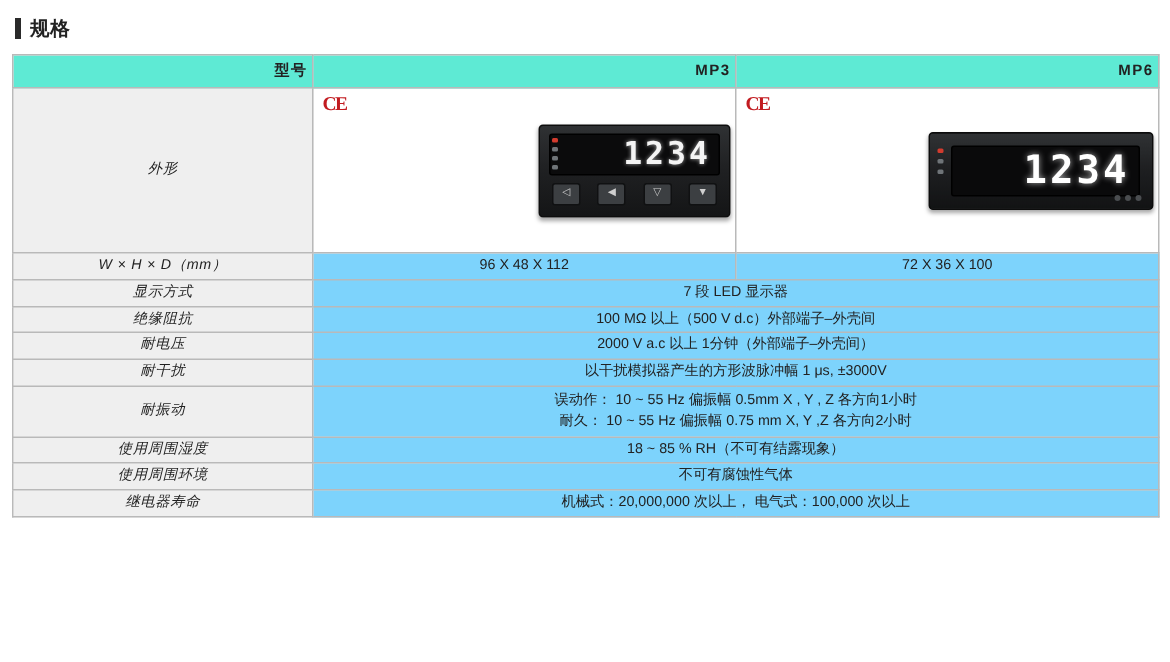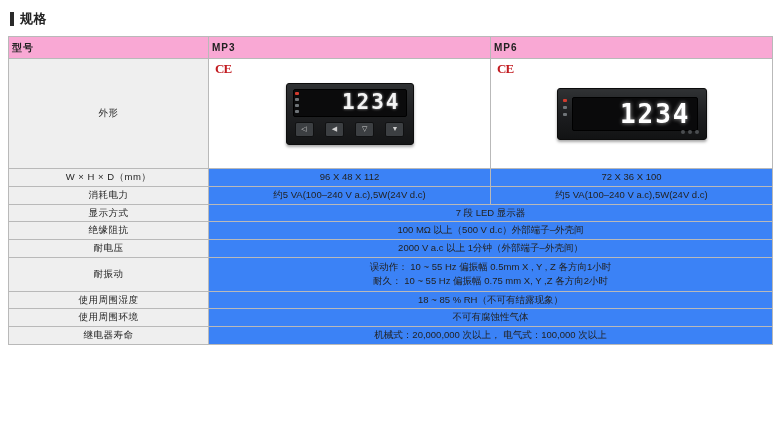--- a/index.html
+++ b/index.html
@@ -49,32 +49,33 @@
     vertical-align: middle;
     line-height: 1.35;
   }
   .label-cell {
     background: #efefef;
     text-align: center;
     font-size: 9.5px;
     color: #1f1f1f;
     width: 200px;
     letter-spacing: 0.5px;
+    font-style: italic;
   }
   .head-cell {
-    background: #f9a8d4;
-    text-align: left;
+    background: #5eead4;
+    text-align: right;
     font-weight: bold;
     font-size: 10px;
     letter-spacing: 1px;
     height: 17px;
   }
   .val-cell {
     text-align: center;
-    background: #3b82f6;
+    background: #7dd3fc;
     font-size: 9.5px;
   }
   .val-cell.two-line {
     line-height: 1.5;
     margin-top: 48px;
   }
   .photo-cell {
     height: 105px;
     position: relative;
     background: #ffffff;
@@ -87,21 +88,21 @@
     font-family: "Liberation Serif", serif;
     font-size: 13px;
     font-weight: bold;
     color: #c21b20;
     letter-spacing: -1px;
   }
   .meter-wrap {
     height: 105px;
     display: flex;
     align-items: center;
-    justify-content: center;
+    justify-content: flex-end;
   }
   
   .meter3 {
     width: 128px;
     height: 62px;
     background: linear-gradient(180deg,#2f3133 0%,#202123 45%,#141516 100%);
     border: 1px solid #0d0d0d;
     border-radius: 3px;
     box-shadow: 0 2px 3px rgba(0,0,0,0.35);
     position: relative;
@@ -288,41 +289,40 @@
         </td>
       </tr>
 
       <tr>
         <td class="label-cell">W × H × D（mm）</td>
         <td class="val-cell">96 X 48 X 112</td>
         <td class="val-cell">72 X 36 X 100</td>
       </tr>
 
 
-      <tr>
-        <td class="label-cell">消耗电力</td>
-        <td class="val-cell">约5 VA(100–240 V a.c),5W(24V d.c)</td>
-        <td class="val-cell">约5 VA(100–240 V a.c),5W(24V d.c)</td>
-      </tr>
 
       <tr>
         <td class="label-cell">显示方式</td>
         <td class="val-cell" colspan="2">7 段 LED 显示器</td>
       </tr>
 
       <tr>
         <td class="label-cell">绝缘阻抗</td>
         <td class="val-cell" colspan="2">100 MΩ 以上（500 V  d.c）外部端子–外壳间</td>
       </tr>
 
       <tr>
         <td class="label-cell">耐电压</td>
         <td class="val-cell" colspan="2">2000 V  a.c 以上 1分钟（外部端子–外壳间）</td>
       </tr>
 
+      <tr>
+        <td class="label-cell">耐干扰</td>
+        <td class="val-cell" colspan="2">以干扰模拟器产生的方形波脉冲幅 1 μs, ±3000V</td>
+      </tr>
 
       <tr>
         <td class="label-cell">耐振动</td>
         <td class="val-cell two-line" colspan="2">
           <div>误动作： 10 ~ 55 Hz 偏振幅 0.5mm X , Y , Z 各方向1小时</div>
           <div>耐久： 10 ~ 55 Hz 偏振幅 0.75 mm X, Y ,Z 各方向2小时</div>
         </td>
       </tr>
 
 

